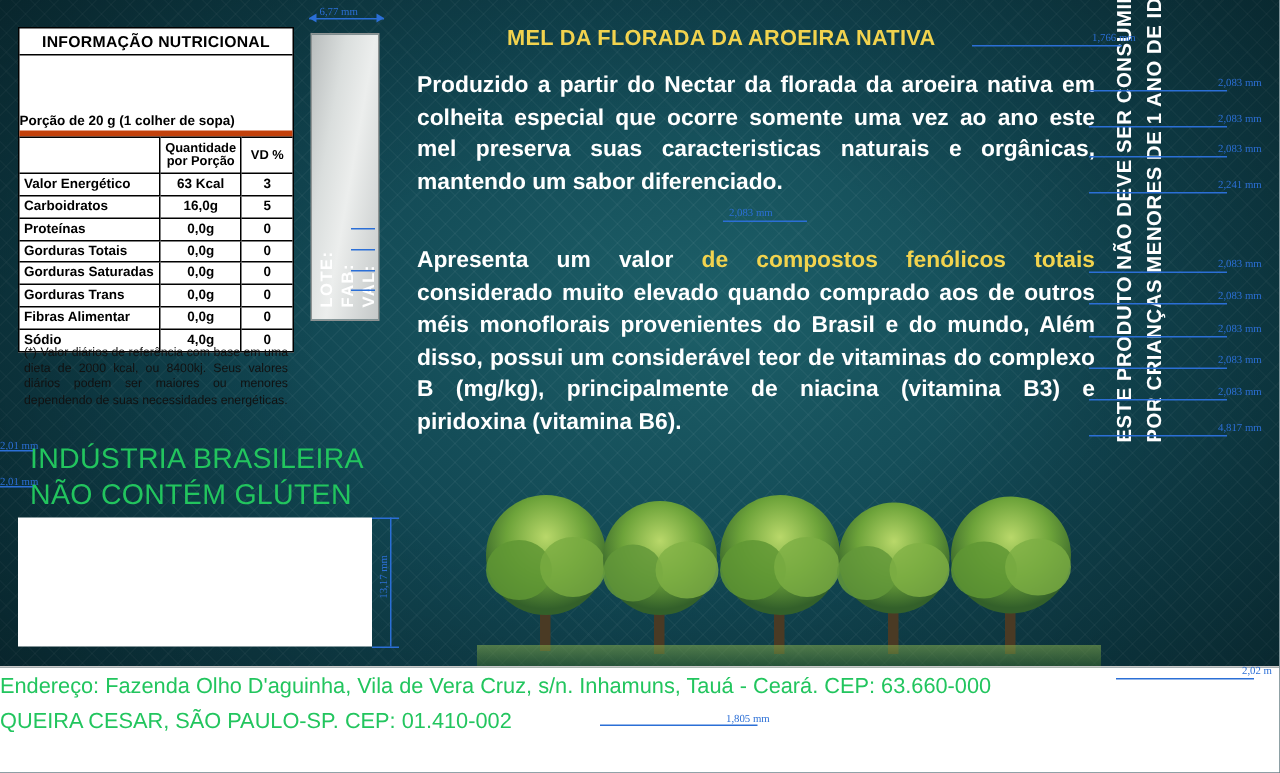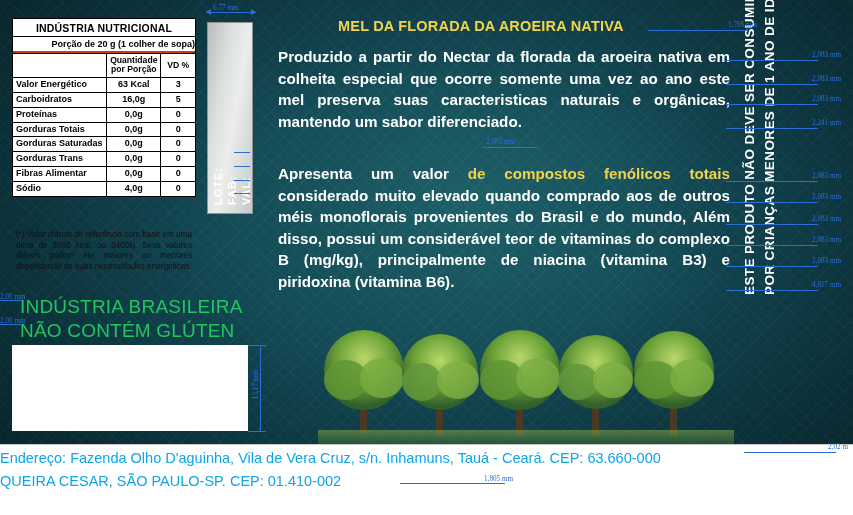--- a/index.html
+++ b/index.html
@@ -53,25 +53,26 @@
   }
   .nut-title {
     text-align: center;
     font-weight: bold;
     font-size: 10.5px;
     padding: 3px 0 2px 0;
     border-bottom: 1px solid #000;
     letter-spacing: 0.2px;
   }
   .nut-sub {
-    text-align: right;
+    text-align: left;
     font-weight: bold;
     font-size: 9px;
     padding: 2px 0;
-    border-bottom: 2px solid #c2410c;
+    border-bottom: 4px solid #c2410c;
+    margin-top: 36px;
   }
   table.nut {
     width: 100%;
     border-collapse: collapse;
     font-size: 9px;
   }
   table.nut th, table.nut td {
     border-top: 1px solid #000;
     padding: 2px 3px;
     line-height: 1.1;
@@ -195,21 +196,21 @@
     position: absolute;
     left: 318px; top: 318px;
     width: 416px; height: 128px;
   }
 
   
   .addr {
     position: absolute;
     left: 0;
     width: 693px;
-    color: #0ea5e9;
+    color: #22c55e;
     font-size: 14.5px;
     white-space: nowrap;
   }
   #addr1 { top: 450px; }
   #addr2 { top: 473px; }
 
   
   .dim {
     position: absolute;
     color: #2b6fd6;
@@ -281,21 +282,21 @@
         <rect x="40" y="66" width="7" height="48" fill="#4a3a24"></rect>
         <ellipse cx="44" cy="48" rx="40" ry="39" fill="url(#tg)"></ellipse>
         <ellipse cx="26" cy="58" rx="22" ry="19" fill="#5f9634" opacity="0.85"></ellipse>
         <ellipse cx="62" cy="56" rx="22" ry="19" fill="#7cae44" opacity="0.8"></ellipse>
       </g>
       <rect x="0" y="112" width="416" height="16" fill="url(#gr)" opacity="0.55"></rect>
     </g>
   </svg>
 
   <div class="nut-panel">
-    <div class="nut-title">INDÚSTRIA NUTRICIONAL</div>
+    <div class="nut-title">INFORMAÇÃO NUTRICIONAL</div>
     <div class="nut-sub">Porção de 20 g (1 colher de sopa)</div>
     <table class="nut">
       <thead>
         <tr>
           <th class="c-label"></th>
           <th class="c-qty">Quantidade por Porção</th>
           <th class="c-vd">VD %</th>
         </tr>
       </thead>
       <tbody>

